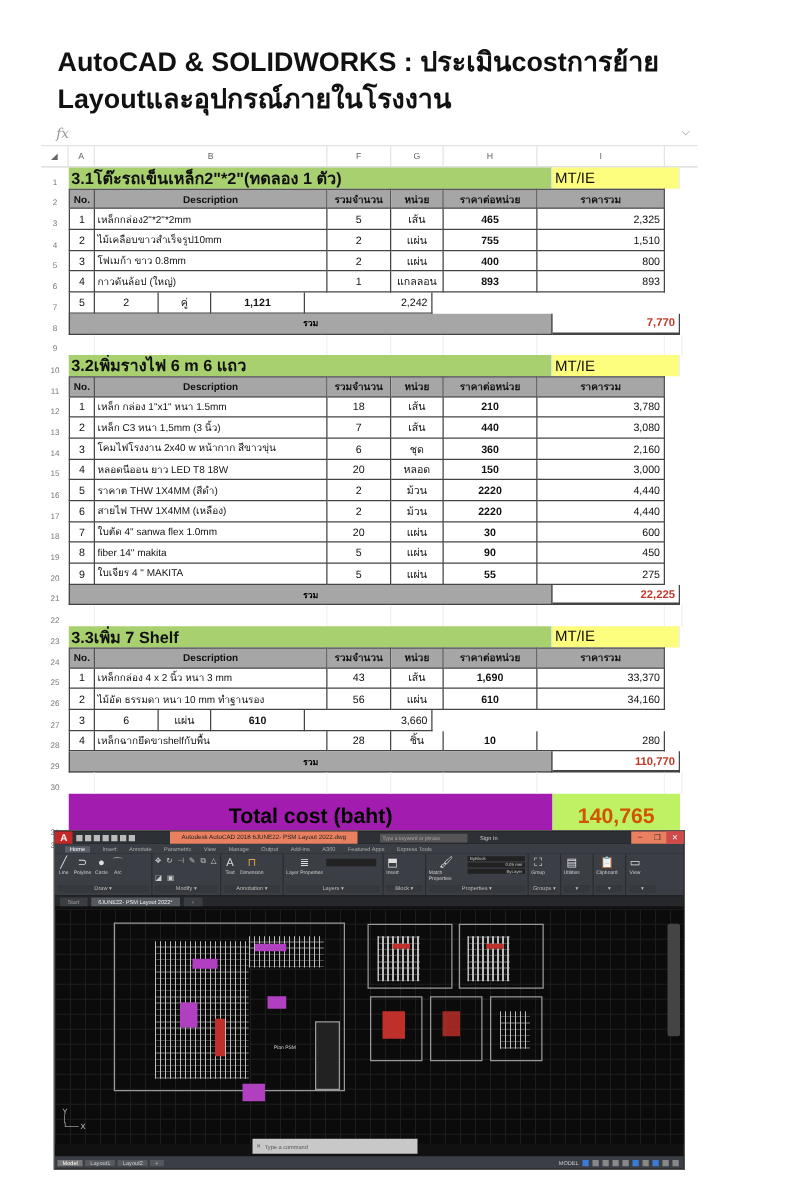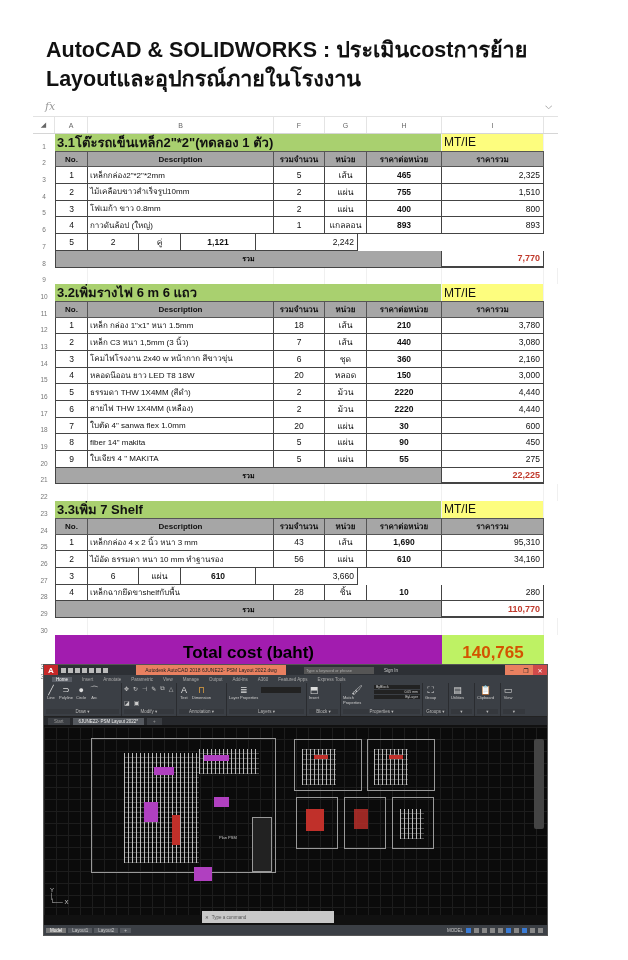--- a/index.html
+++ b/index.html
@@ -7,21 +7,21 @@
 .title{position:absolute;left:46px;top:36px;width:560px;font-size:21.5px;font-weight:bold;line-height:29px;color:#111}
 .sheet{position:absolute;left:33px;top:100px;width:525px}
 .fxbar{height:17px;display:flex;align-items:flex-start;border-bottom:1px solid #e2e2e2;font-family:"DejaVu Serif",serif;font-style:italic;font-size:11px;color:#999;padding-left:12px;position:relative}
 .fxbar .chev{position:absolute;right:6px;top:1px;font-style:normal;font-size:9px;color:#888;font-family:"DejaVu Sans",sans-serif}
 .colhdr{display:flex;height:17px;font-size:7px;color:#666;border-bottom:1px solid #d6d6d6}
 .colhdr div{display:flex;align-items:center;justify-content:center;border-right:1px solid #e4e4e4}
 .grid{position:relative}
 .row{display:flex;height:16.7px;position:relative}
 .rn{width:22px;font-size:6.5px;color:#777;display:flex;align-items:flex-end;justify-content:center;padding-bottom:1px;flex-shrink:0}
 .c{display:flex;align-items:center;font-size:8.5px;color:#111;overflow:hidden;white-space:nowrap;border-right:1px solid #f0f0f0}
-.wA{width:33px}.wB{width:186px}.wF{width:51px}.wG{width:42px}.wH{width:75px}.wI{width:102px}.wX{width:14px}
+.wA{width:21px}.wB{width:186px}.wF{width:51px}.wG{width:42px}.wH{width:75px}.wI{width:102px}.wX{width:14px}
 .sec-title{background:#a9d06f;font-weight:bold;font-size:13px;padding-left:2px}
 .mtie{background:#fdfd7e;font-size:12px;padding-left:2px}
 .hdr .c{background:#a6a6a6;font-weight:bold;justify-content:center;border:1px solid #555;border-left:none;font-size:8px}
 .hdr .c.wA{border-left:1px solid #555}
 .data .c{border-bottom:1px solid #444;border-right:1px solid #444}
 .data .c.wA{border-left:1px solid #444;justify-content:center}
 .data .c.wB{padding-left:2px;font-size:8px}
 .data .c.wF,.data .c.wG{justify-content:center}
 .data .c.wH{justify-content:center;font-weight:bold}
 .data .c.wI{justify-content:flex-end;padding-right:3px}
@@ -210,21 +210,21 @@
         <div class="c wA">4</div>
         <div class="c wB">หลอดนีออน ยาว LED T8 18W</div>
         <div class="c wF">20</div>
         <div class="c wG">หลอด</div>
         <div class="c wH">150</div>
         <div class="c wI">3,000</div>
       </div>
       <div class="row data">
         <div class="rn">16</div>
         <div class="c wA">5</div>
-        <div class="c wB">ธรรมดา THW 1X4MM (สีดำ)</div>
+        <div class="c wB">ราคาต THW 1X4MM (สีดำ)</div>
         <div class="c wF">2</div>
         <div class="c wG">ม้วน</div>
         <div class="c wH">2220</div>
         <div class="c wI">4,440</div>
       </div>
       <div class="row data">
         <div class="rn">17</div>
         <div class="c wA">6</div>
         <div class="c wB">สายไฟ THW 1X4MM (เหลือง)</div>
         <div class="c wF">2</div>
@@ -288,21 +288,21 @@
         <div class="c wH">ราคาต่อหน่วย</div>
         <div class="c wI">ราคารวม</div>
       </div>
       <div class="row data">
         <div class="rn">25</div>
         <div class="c wA">1</div>
         <div class="c wB">เหล็กกล่อง 4 x 2 นิ้ว หนา 3 mm</div>
         <div class="c wF">43</div>
         <div class="c wG">เส้น</div>
         <div class="c wH">1,690</div>
-        <div class="c wI">95,310</div>
+        <div class="c wI">33,370</div>
       </div>
       <div class="row data">
         <div class="rn">26</div>
         <div class="c wA">2</div>
         <div class="c wB">ไม้อัด ธรรมดา  หนา  10 mm ทำฐานรอง</div>
         <div class="c wF">56</div>
         <div class="c wG">แผ่น</div>
         <div class="c wH">610</div>
         <div class="c wI">34,160</div>
       </div>

